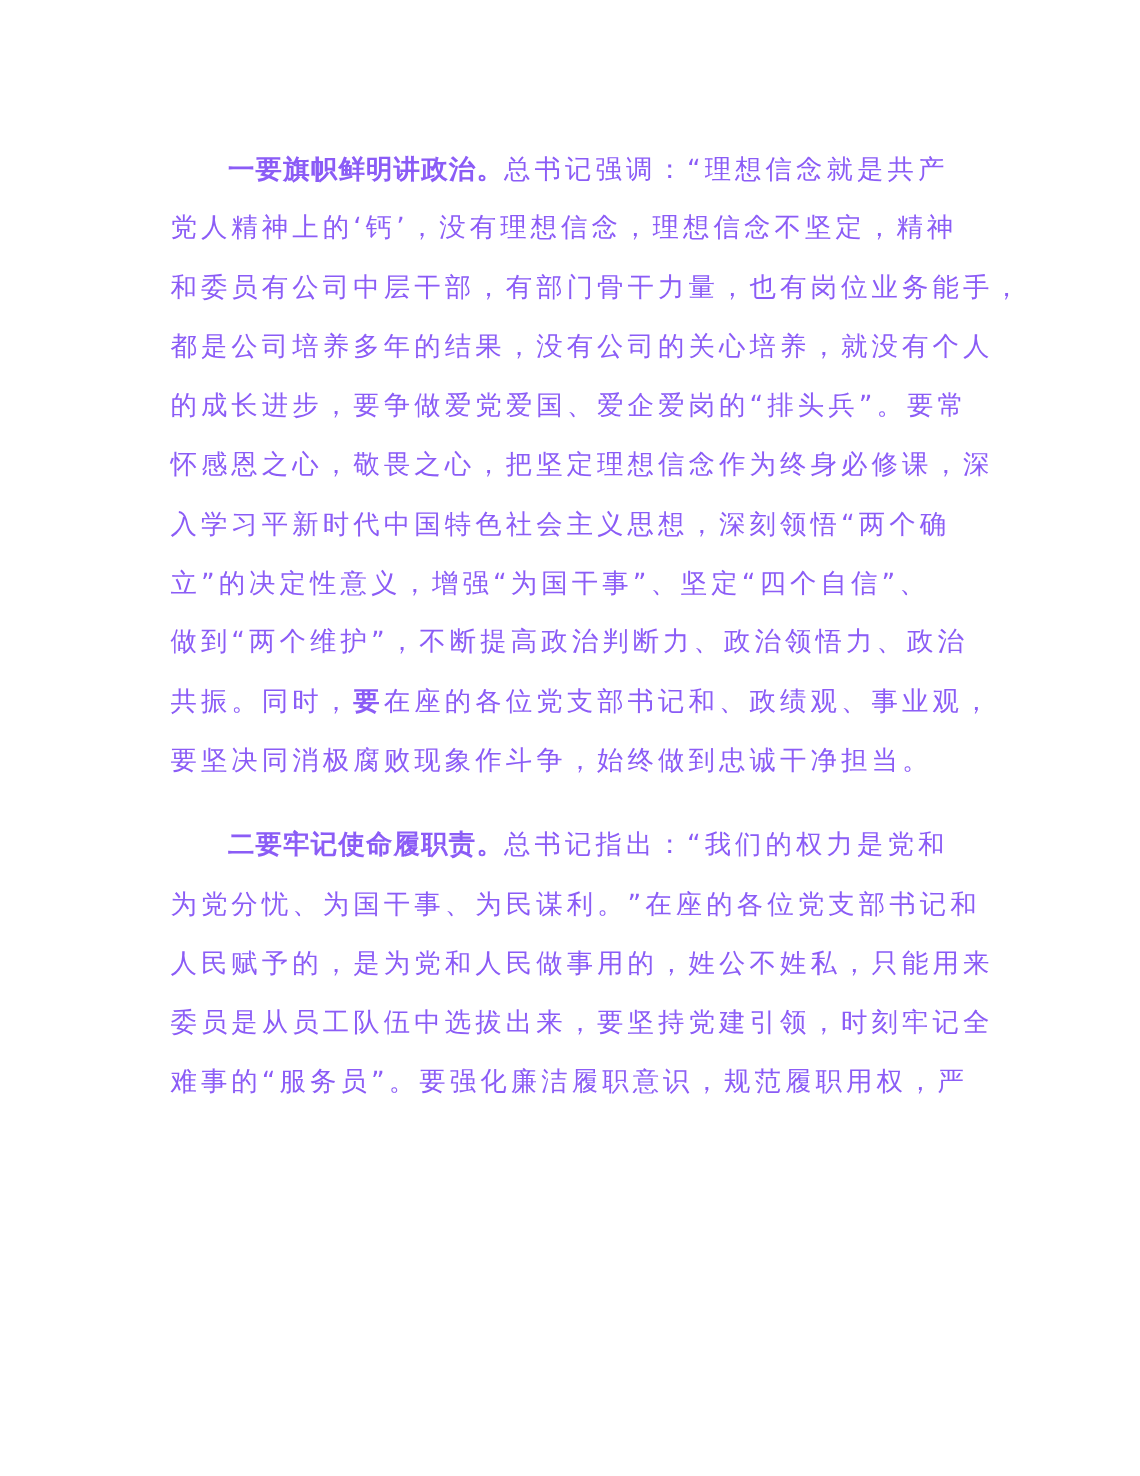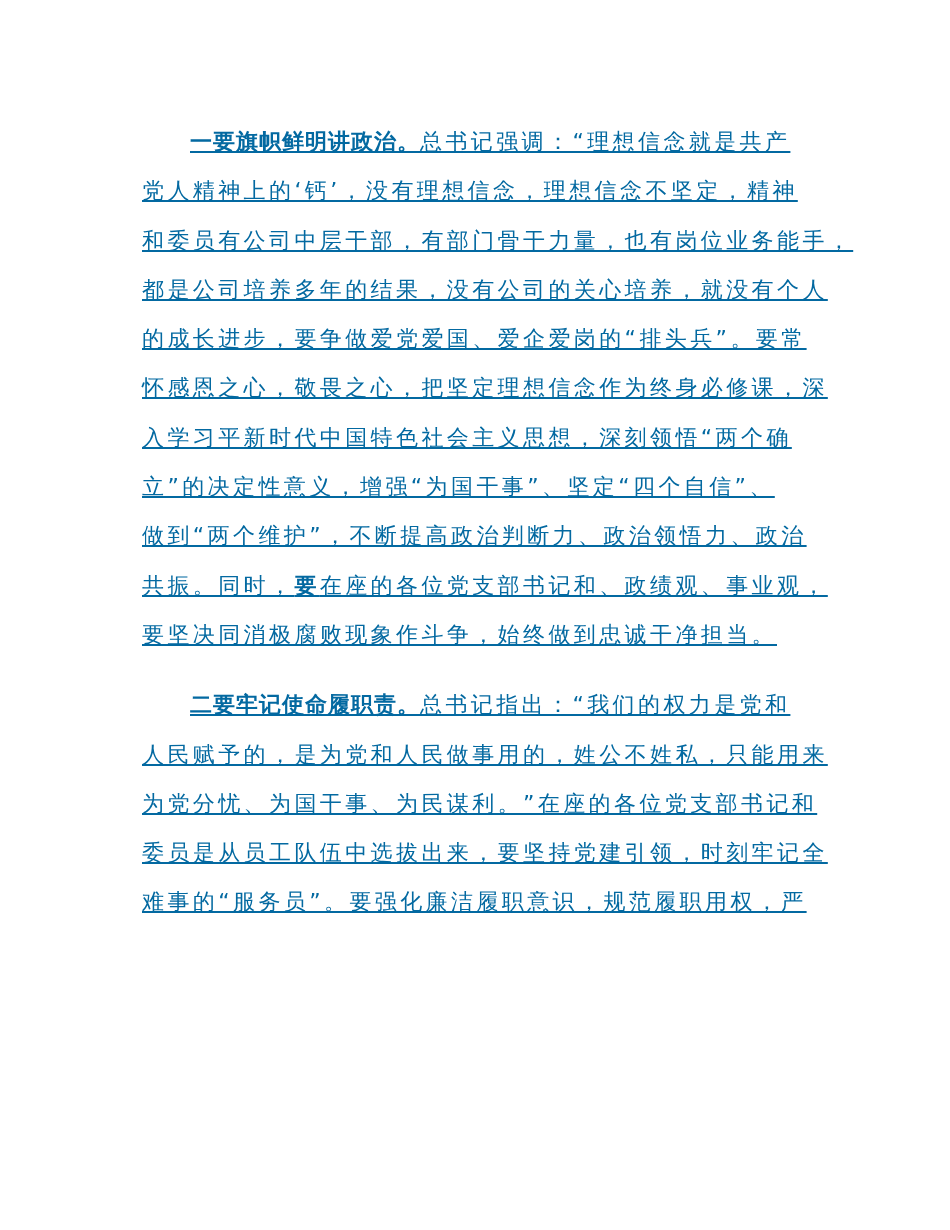--- a/index.html
+++ b/index.html
@@ -1,18 +1,18 @@
 <!DOCTYPE html>
 <html><head>
 <meta charset="utf-8">
 <style>
   html, body { margin:0; padding:0; background:#ffffff; }
   body { width:950px; height:1230px; position:relative; overflow:hidden; }
   .page { position:absolute; left:142px; top:117px; width:670px; }
-  .para { margin:0; font-family:"DejaVu Sans", sans-serif; font-size:22px; color:#0369a1;text-decoration:underline; }
+  .para { margin:0; font-family:"DejaVu Sans", sans-serif; font-size:22px; color:#8b5cf6; }
   .line { display:block; height:49.3px; line-height:49.3px; white-space:nowrap; letter-spacing:3.4px; }
   .indent { padding-left:48px; }
   .gap { height:21px; }
   .bold { font-weight:bold; letter-spacing:1px; }
   .b { font-weight:bold; }
 </style>
 </head>
 <body>
 
 <div class="page">
@@ -25,18 +25,18 @@
     <span class="line">怀感恩之心，敬畏之心，把坚定理想信念作为终身必修课，深</span>
     <span class="line">入学习平新时代中国特色社会主义思想，深刻领悟“两个确</span>
     <span class="line">立”的决定性意义，增强“为国干事”、坚定“四个自信”、</span>
     <span class="line">做到“两个维护”，不断提高政治判断力、政治领悟力、政治</span>
     <span class="line"><span>共振。同时，</span><span class="b">要</span><span>在座的各位党支部书记和、政绩观、事业观，</span></span>
     <span class="line">要坚决同消极腐败现象作斗争，始终做到忠诚干净担当。</span>
   </div>
   <div class="gap"></div>
   <div class="para">
     <span class="line indent"><span class="bold">二要牢记使命履职责。</span><span>总书记指出：“我们的权力是党和</span></span>
+    <span class="line">为党分忧、为国干事、为民谋利。”在座的各位党支部书记和</span>
     <span class="line">人民赋予的，是为党和人民做事用的，姓公不姓私，只能用来</span>
-    <span class="line">为党分忧、为国干事、为民谋利。”在座的各位党支部书记和</span>
     <span class="line">委员是从员工队伍中选拔出来，要坚持党建引领，时刻牢记全</span>
     <span class="line">难事的“服务员”。要强化廉洁履职意识，规范履职用权，严</span>
   </div>
 </div>
 
 </body></html>

